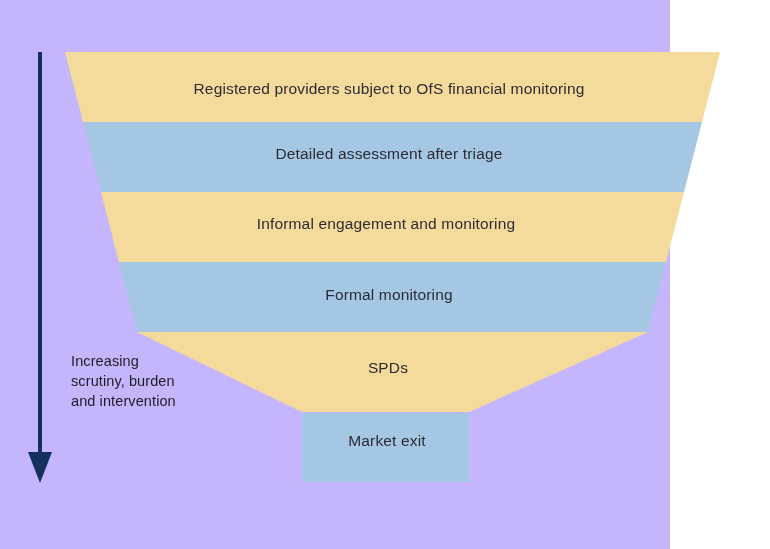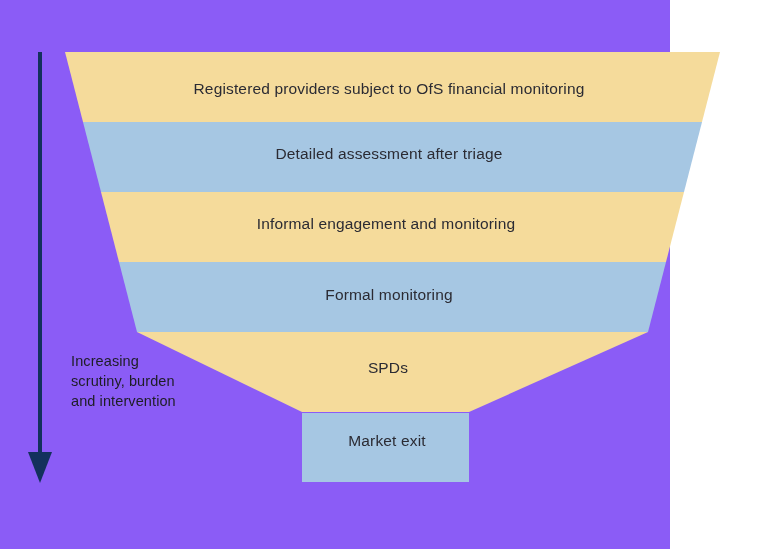--- a/index.html
+++ b/index.html
@@ -10,21 +10,21 @@
   body {
     width: 770px;
     height: 549px;
     font-family: "Liberation Sans", sans-serif;
     overflow: hidden;
   }
   #diagram-root {
     position: relative;
     width: 670px;
     height: 549px;
-    background: #8b5cf6;
+    background: #c4b5fd;
   }
   svg.funnel-svg {
     position: absolute;
     top: 0;
     left: 0;
     width: 770px;
     height: 549px;
     display: block;
   }
   .band-label {

